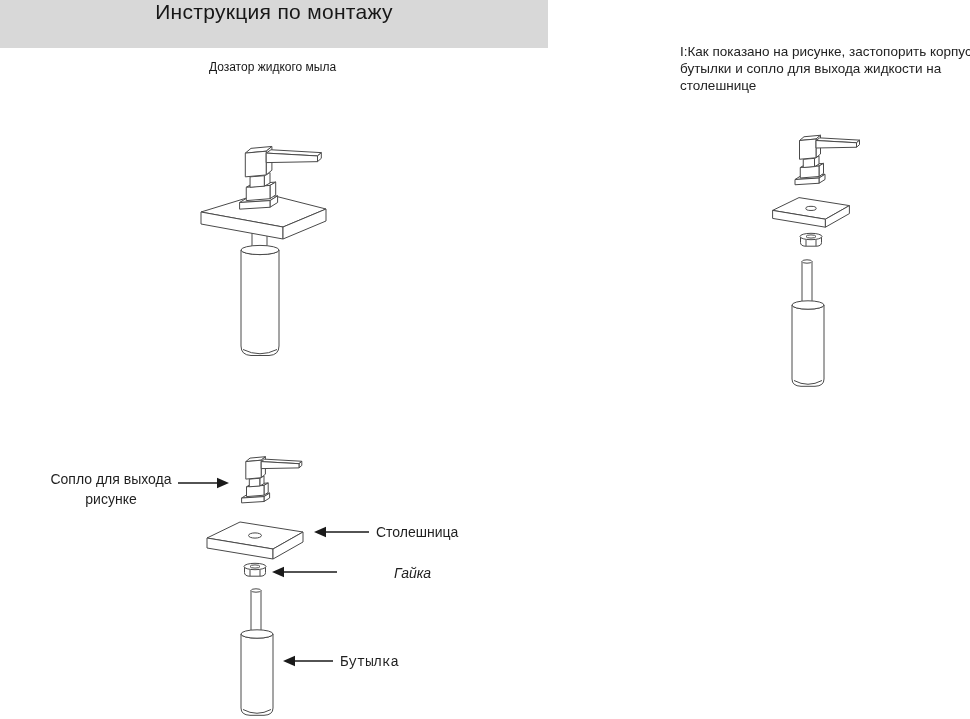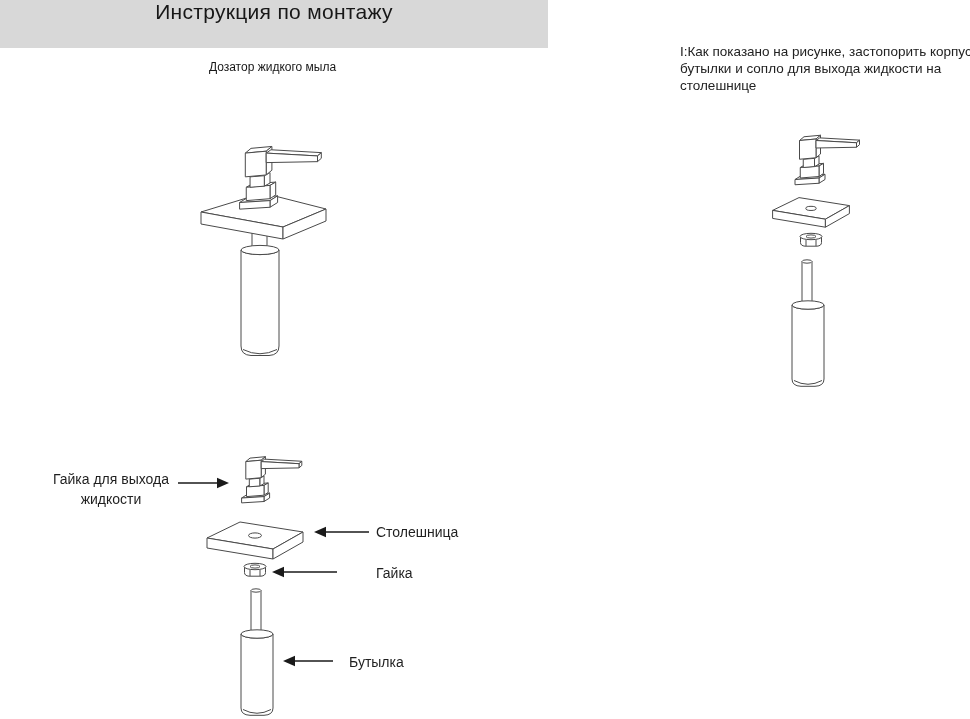--- a/index.html
+++ b/index.html
@@ -27,22 +27,22 @@
   .instr-line { white-space:nowrap; }
   .drawing { position:absolute; }
   .drawing path, .drawing ellipse, .drawing line,
   defs path, defs ellipse { vector-effect:non-scaling-stroke; }
   .wh { fill:#ffffff; }
   .part-label {
     position:absolute; font-size:14px; line-height:20px; color:#1f1f1f;
   }
   .nozzle-label { left:40px; top:469px; width:142px; text-align:center; }
   .countertop-label { left:376px; top:522px; }
-  .nut-label { left:376px; top:563px; }
-  .bottle-label { left:349px; top:652px; }
+  .nut-label { left:394px; top:563px;font-style:italic; }
+  .bottle-label { left:340px; top:652px;font-family:Liberation Mono, monospace; }
   .arrow { position:absolute; }
   .arrow line { stroke:#1a1a1a; stroke-width:1.7; }
   .arrow polygon { fill:#1a1a1a; }
 </style>
 </head>
 <body>
 
 <div class="page">
 
   <svg width="0" height="0" style="position:absolute" aria-hidden="true">
@@ -129,22 +129,22 @@
   </svg>
 
   <svg class="drawing" style="left:200px; top:450px;" width="120" height="268" viewBox="0 0 120 268">
     <use href="#sym-pump" transform="translate(36,4.6) scale(0.7)"></use>
     <use href="#sym-plate-hole" transform="translate(5,70)"></use>
     <use href="#sym-nut" transform="translate(42,112)"></use>
     <use href="#sym-bottle" transform="translate(40,137)"></use>
   </svg>
 
   <div class="part-label nozzle-label">
-    <div>Гайка для выхода</div>
-    <div>жидкости</div>
+    <div>Сопло для выхода</div>
+    <div>рисунке</div>
   </div>
   <svg class="arrow" style="left:177px; top:477px;" width="52" height="12" viewBox="0 0 52 12">
     <line x1="1" y1="6" x2="42" y2="6"></line>
     <polygon points="40,0.8 52,6 40,11.2"></polygon>
   </svg>
 
   <svg class="arrow" style="left:314px; top:526px;" width="56" height="12" viewBox="0 0 56 12">
     <polygon points="0,6 12,0.8 12,11.2"></polygon>
     <line x1="10" y1="6" x2="55" y2="6"></line>
   </svg>

